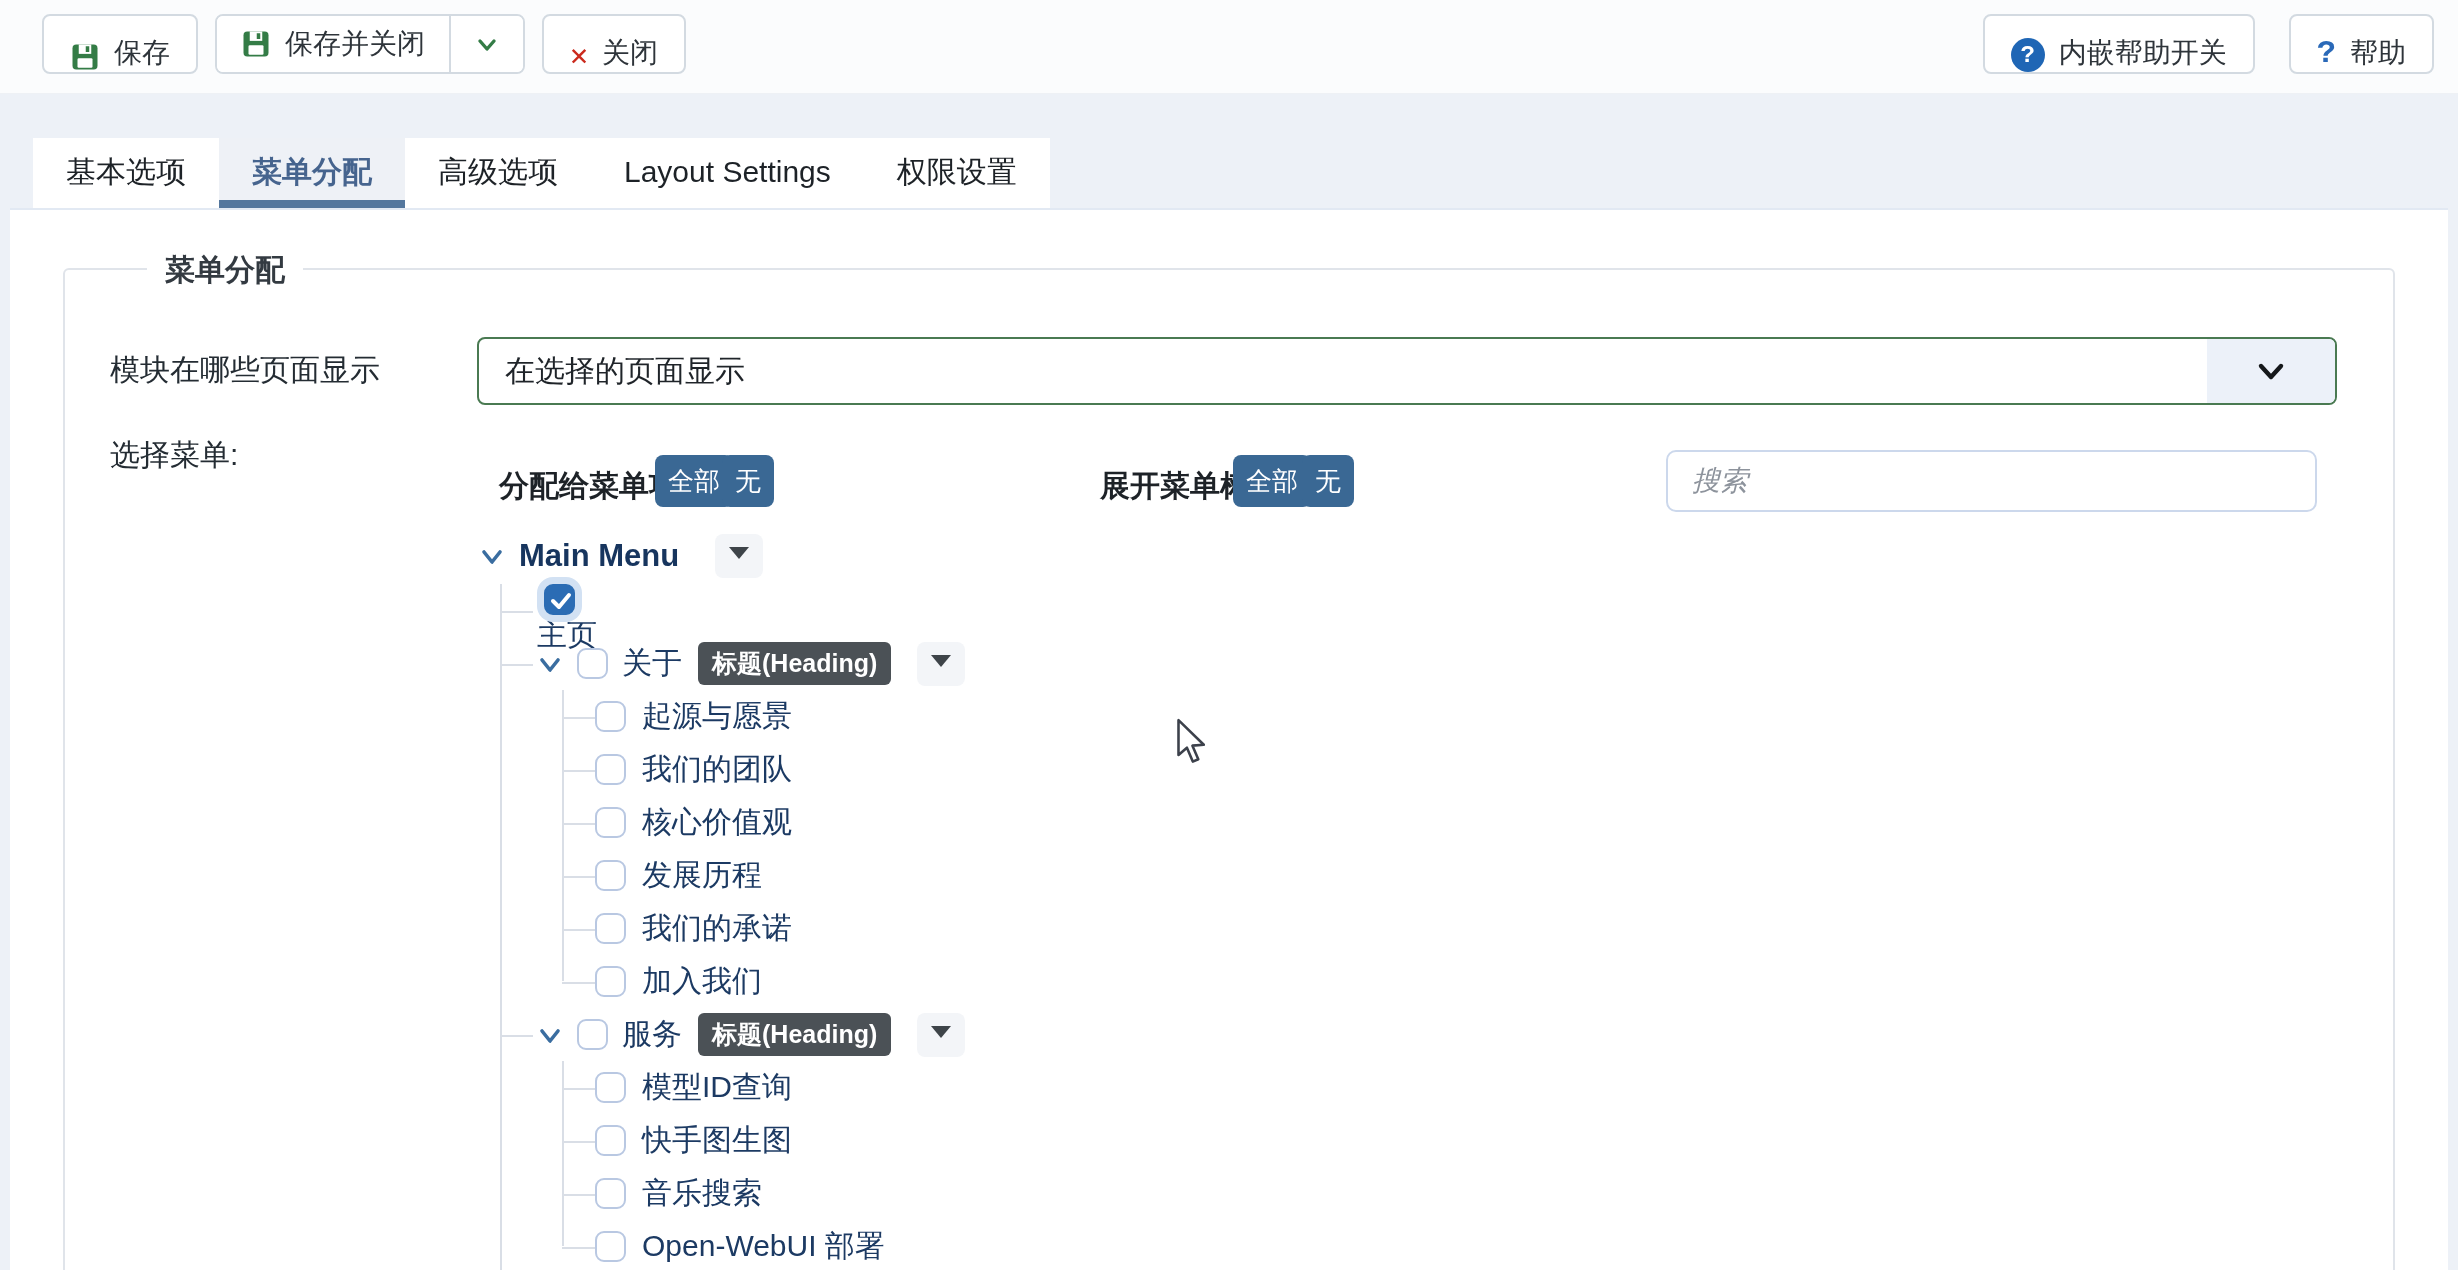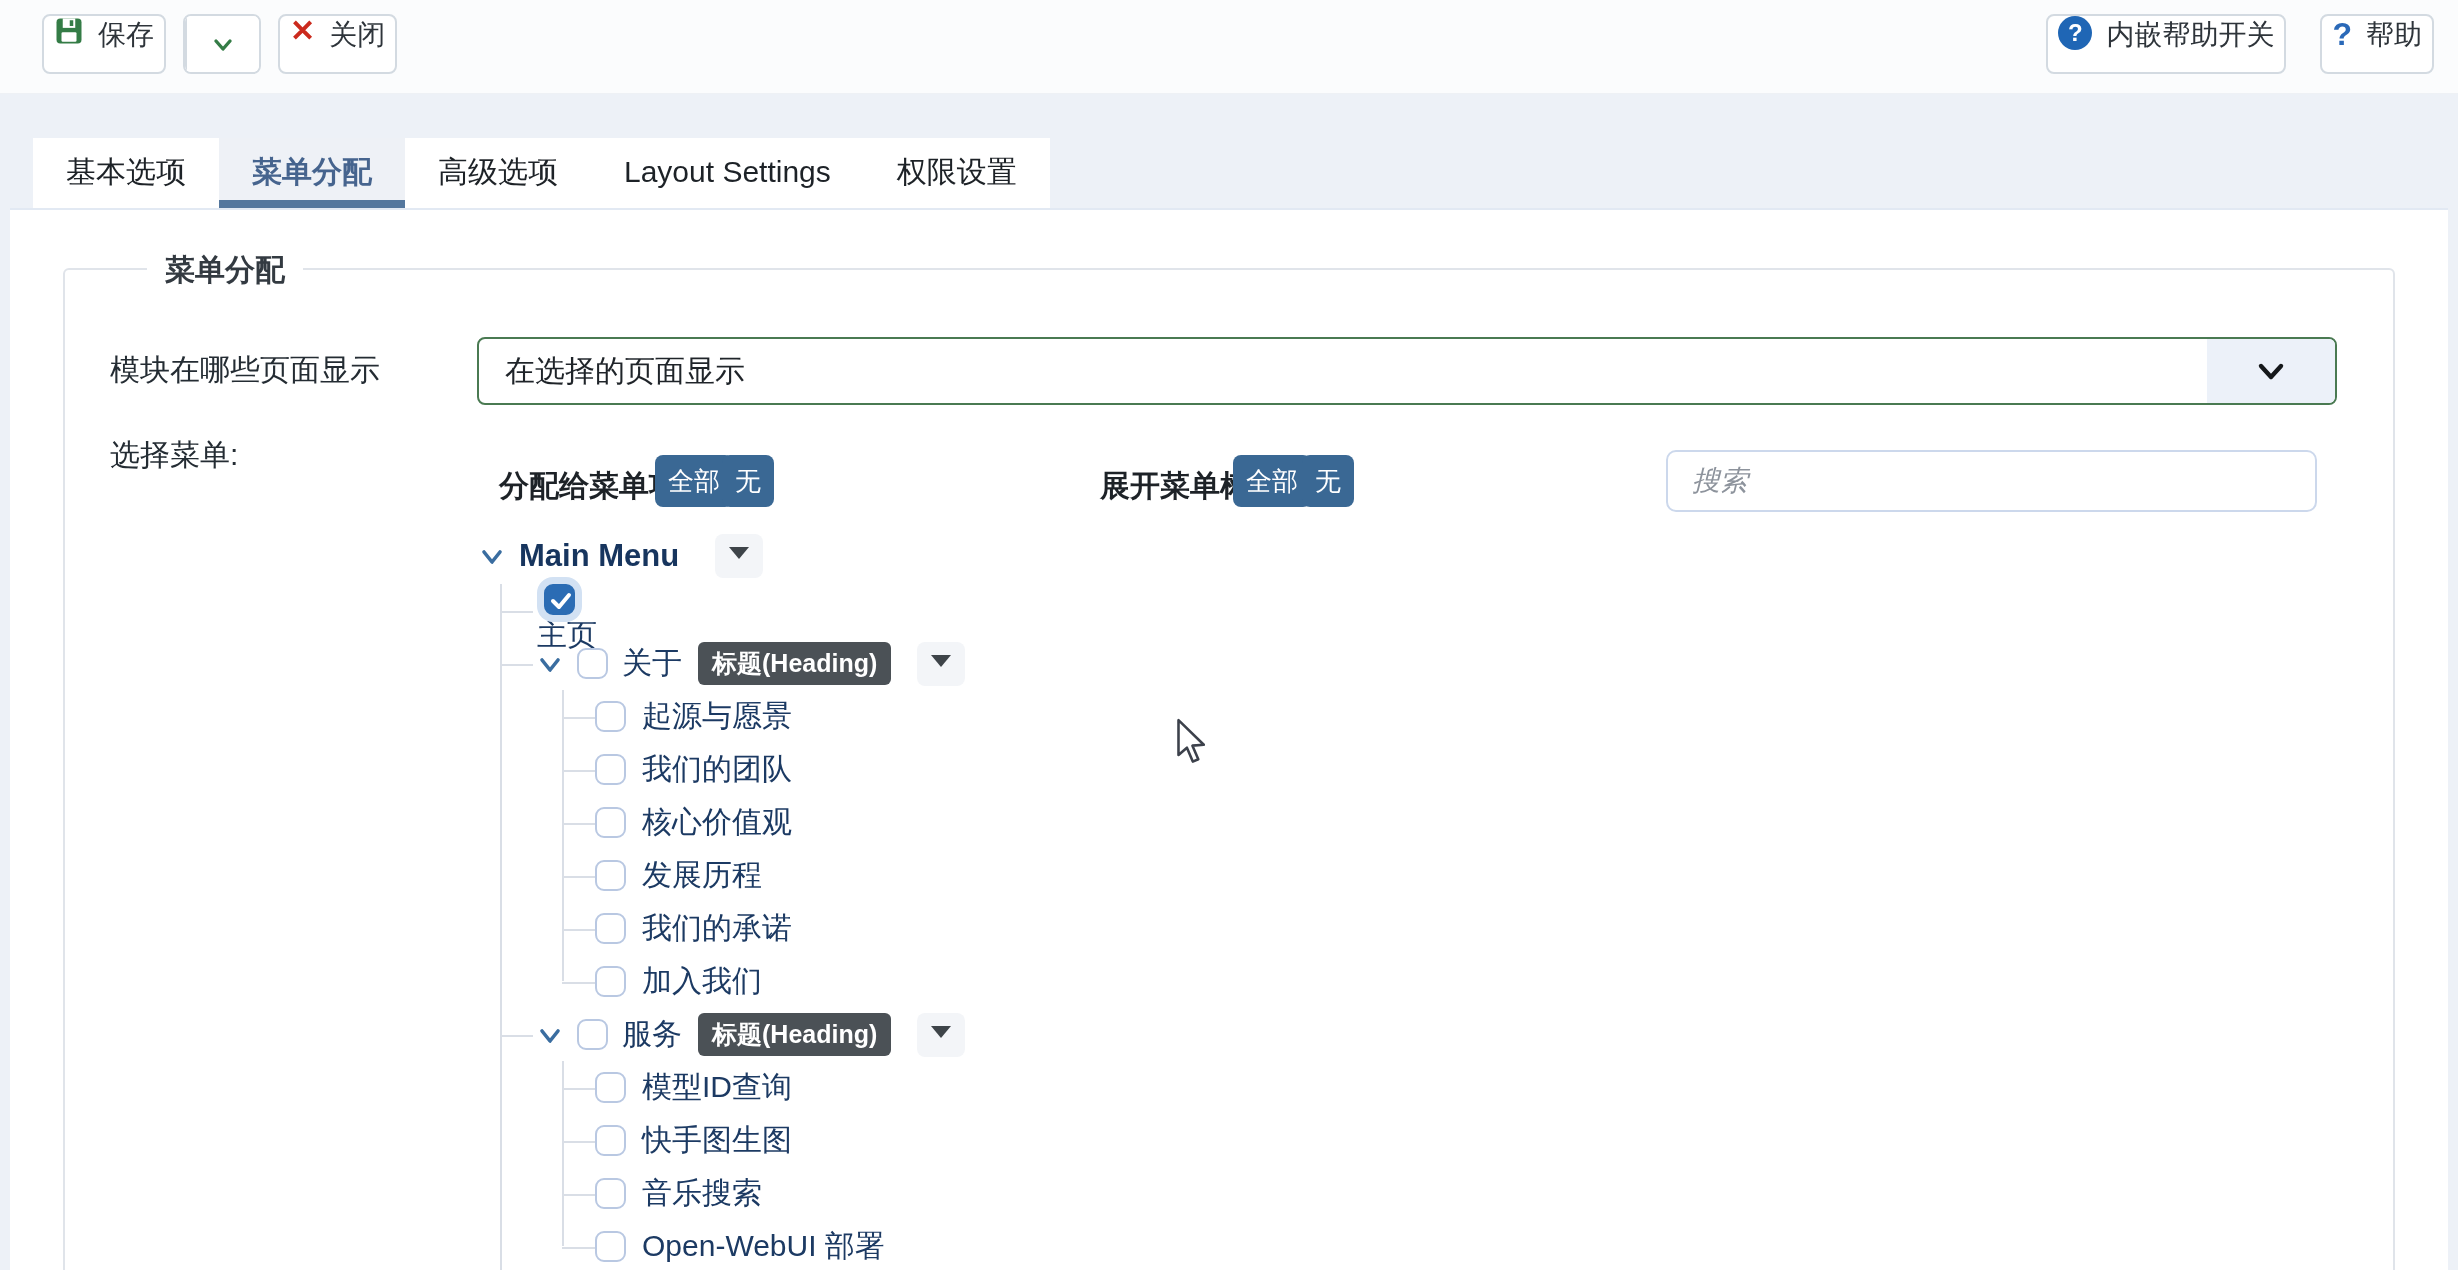--- a/index.html
+++ b/index.html
@@ -14,24 +14,24 @@
 
   
   .toolbar {
     position: absolute; left: 0; top: 0; right: 0; height: 94px;
     background: #fbfcfd;
     border-bottom: 1px solid #eef1f5;
   }
   .tb-left  { position: absolute; left: 42px;  top: 14px; display: flex; gap: 17px; }
   .tb-right { position: absolute; right: 24px; top: 14px; display: flex; gap: 34px; }
   .tbtn {
-    display: inline-flex; align-items: flex-start; gap: 14px;
-    height: 60px; padding: 0 10px;
+    display: inline-flex; align-items: flex-end; gap: 14px;
+    height: 60px; padding: 0 26px;
     background: #ffffff; border: 2px solid #d3dae1; border-radius: 8px;
-    font-size: 28px; color: #2e343a; cursor: pointer;
+    font-size: 28px; color: #2e343a; cursor: pointer; font-family: Liberation Mono, monospace;
   }
   .btn-group {
     display: inline-flex; align-items: stretch; height: 60px;
     border: 2px solid #d3dae1; border-radius: 8px; background: #fff; overflow: hidden;
   }
   .btn-group .seg {
     display: inline-flex; align-items: center; gap: 14px;
     padding: 0 24px; font-size: 28px; color: #2e343a; background: #fff; border: none; cursor: pointer;
   }
   .btn-group .seg.caret { border-left: 2px solid #d3dae1; padding: 0 20px; }
@@ -159,20 +159,29 @@
       <svg width="30" height="30" viewBox="0 0 24 24">
         <rect x="2" y="2" width="20" height="20" rx="3" fill="#347c46"></rect>
         <rect x="7" y="2" width="10" height="7.5" fill="#ffffff"></rect>
         <rect x="12.6" y="3.4" width="2.8" height="4.6" fill="#347c46"></rect>
         <rect x="6" y="13" width="12" height="7.5" rx="1" fill="#ffffff"></rect>
       </svg>
       <span>保存</span>
     </button>
 
     <div class="btn-group">
+      <button class="seg">
+        <svg width="30" height="30" viewBox="0 0 24 24">
+          <rect x="2" y="2" width="20" height="20" rx="3" fill="#347c46"></rect>
+          <rect x="7" y="2" width="10" height="7.5" fill="#ffffff"></rect>
+          <rect x="12.6" y="3.4" width="2.8" height="4.6" fill="#347c46"></rect>
+          <rect x="6" y="13" width="12" height="7.5" rx="1" fill="#ffffff"></rect>
+        </svg>
+        <span>保存并关闭</span>
+      </button>
       <button class="seg caret">
         <svg width="32" height="32" viewBox="0 0 32 32">
           <polyline points="9,13 16,21 23,13" fill="none" stroke="#347c46" stroke-width="3.4" stroke-linecap="round" stroke-linejoin="round"></polyline>
         </svg>
       </button>
     </div>
 
     <button class="tbtn">
       <span class="icon-x">✕</span>
       <span>关闭</span>

